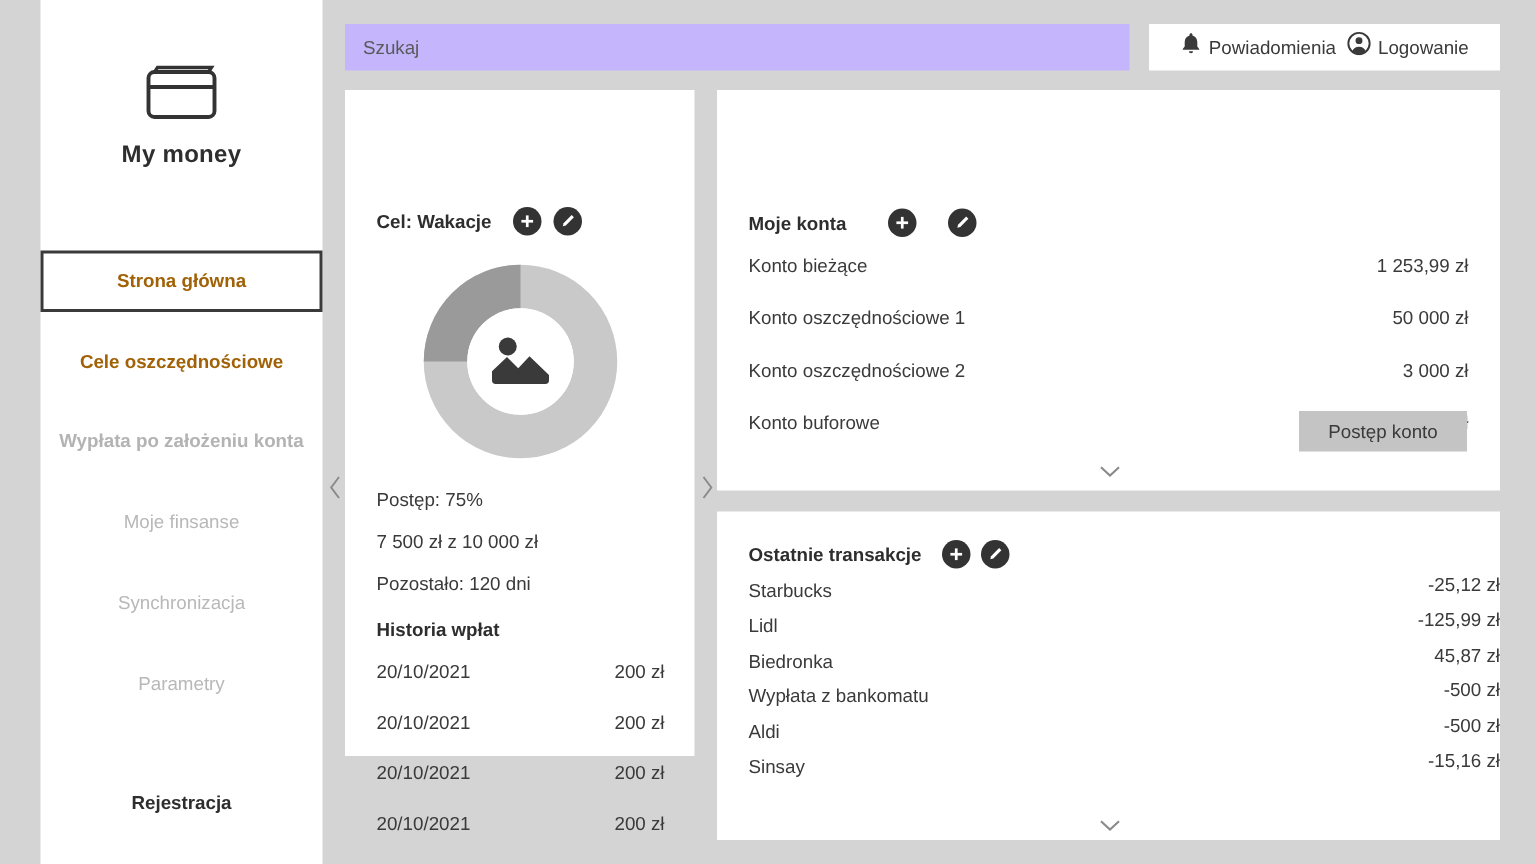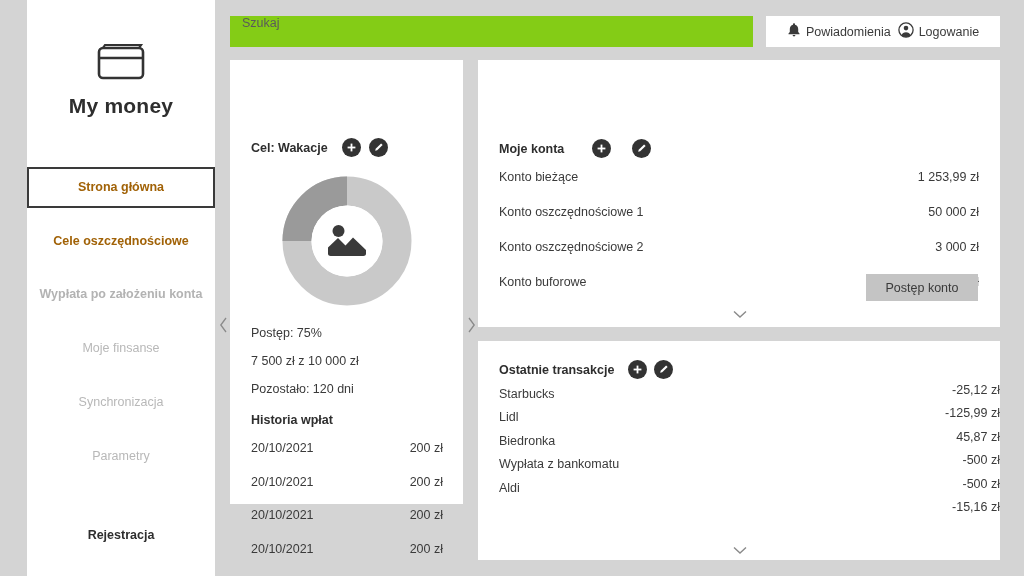--- a/index.html
+++ b/index.html
@@ -16,21 +16,21 @@
     position: absolute; left: 27px; top: 0;
     width: 188px; height: 576px;
     background: #ffffff;
   }
   .brand-wrap {
     position: absolute; left: 0; top: 40px; width: 188px;
     text-align: center;
   }
   .wallet-icon { display: block; margin: 0 auto 6px auto; }
   .brand-name {
-    font-size: 21px; font-weight: bold; color: #2e2e2e;
+    font-size: 16px; font-weight: bold; color: #2e2e2e;
     letter-spacing: .2px;
   }
   .nav { position: absolute; left: 0; top: 167px; width: 188px; }
   .nav-item {
     display: flex; align-items: center; justify-content: center;
     height: 40px; font-size: 12.5px; color: #a16207;
     font-weight: bold; text-align: center; padding: 0 6px;
     line-height: 1.2;
   }
   .nav-item.active {
@@ -42,22 +42,22 @@
   .nav-item.muted.normal { font-weight: normal; color: #b8b8b8; }
   .nav-register {
     position: absolute; left: 0; top: 528px; width: 188px;
     text-align: center; font-size: 12.5px; font-weight: bold; color: #2e2e2e;
   }
 
   
   #search-box {
     position: absolute; left: 230px; top: 16px;
     width: 523px; height: 31px;
-    background: #84cc16;
-    display: flex; 
+    background: #c4b5fd;
+    display: flex; align-items: center;
     padding-left: 12px;
   }
   #search-box .ph { font-size: 12.5px; color: #5a5a5a; }
   #header-right {
     position: absolute; left: 766px; top: 16px;
     width: 234px; height: 31px; background: #fff;
     display: flex; align-items: center; justify-content: center;
     gap: 7px;
   }
   .hdr-btn { display: flex; align-items: center; gap: 5px; }
@@ -342,20 +342,21 @@
       </svg>
     </span>
   </div>
 
   <div id="tx-names" style="position:absolute;left:499px;top:387px;">
     <div class="tx-name">Starbucks</div>
     <div class="tx-name">Lidl</div>
     <div class="tx-name">Biedronka</div>
     <div class="tx-name">Wypłata z bankomatu</div>
     <div class="tx-name">Aldi</div>
+    <div class="tx-name">Sinsay</div>
   </div>
 
   <div id="tx-amounts" style="position:absolute;right:24px;top:383px;">
     <div class="tx-amt">-25,12 zł</div>
     <div class="tx-amt">-125,99 zł</div>
     <div class="tx-amt">45,87 zł</div>
     <div class="tx-amt">-500 zł</div>
     <div class="tx-amt">-500 zł</div>
     <div class="tx-amt">-15,16 zł</div>
   </div>

